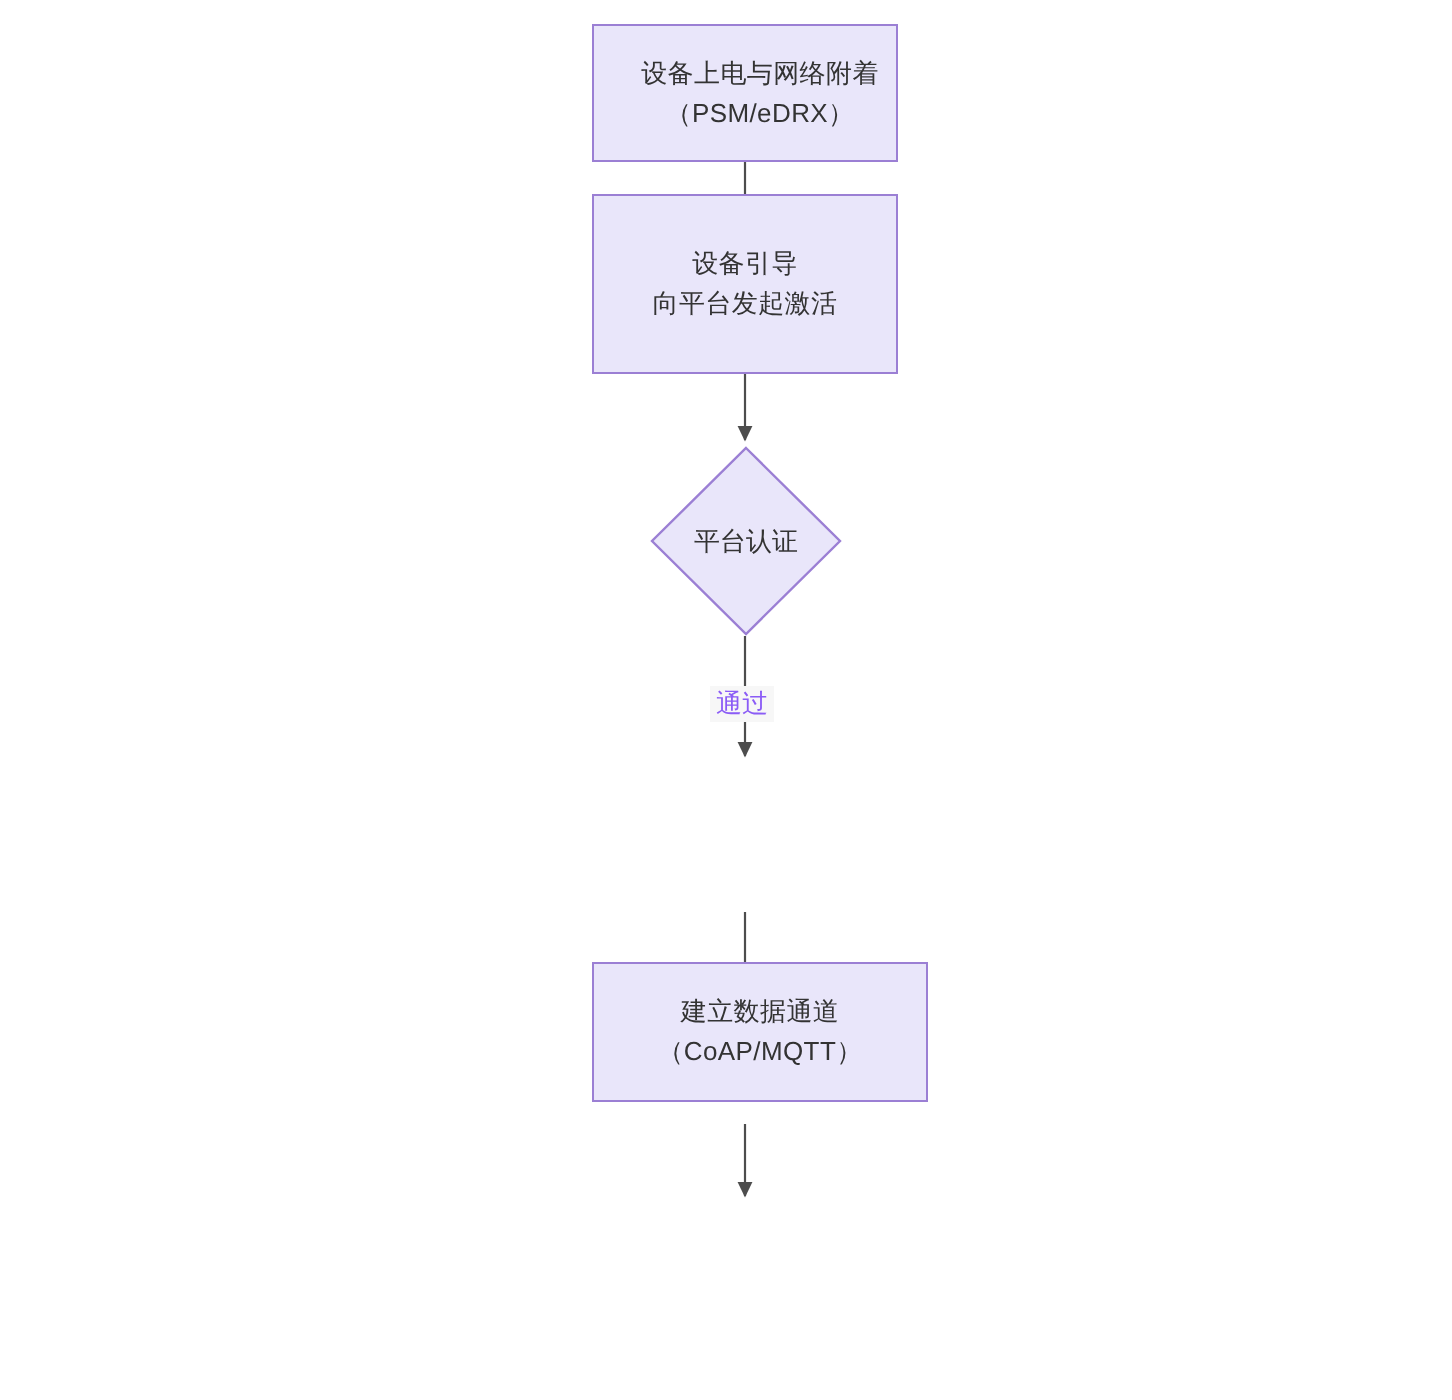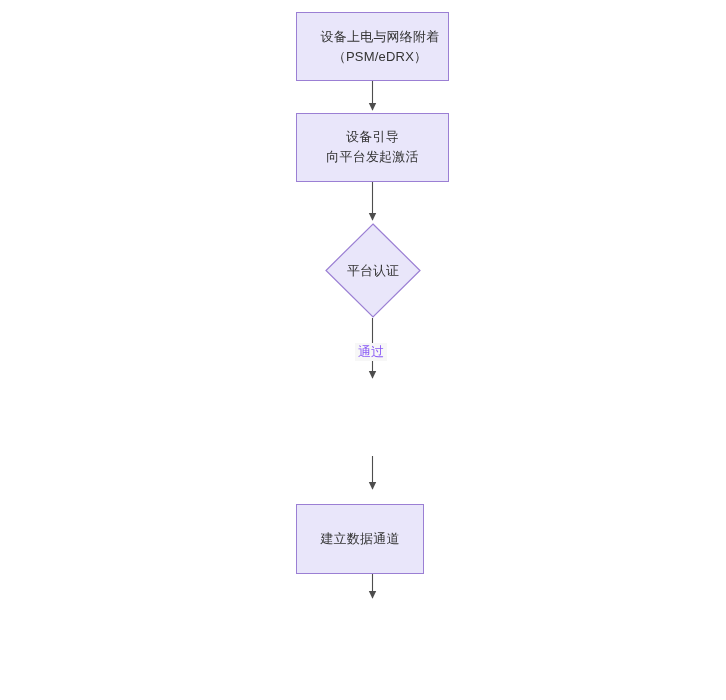--- a/index.html
+++ b/index.html
@@ -114,33 +114,34 @@
     <g>
       <line x1="372.5" y1="562" x2="372.5" y2="598" stroke="#4d4d4d" stroke-width="1.1" marker-end="url(#arrowhead)"></line>
     </g>
   </svg>
 
   <div class="node process" style="left:296px; top:12px; width:153px; height:69px;padding-left:15px;">
     <span class="line1">设备上电与网络附着</span>
     <span class="line2">（PSM/eDRX）</span>
   </div>
 
-  <div class="node process" style="left:296px; top:113px; width:153px; height:69px;font-family:Liberation Mono, monospace;">
+  <div class="node process" style="left:296px; top:97px; width:153px; height:90px;">
     <span class="line1">设备引导</span>
     <span class="line2">向平台发起激活</span>
   </div>
 
   <div class="node-diamond" style="left:325px; top:223px;">
     <svg class="dshape" width="96" height="95" viewBox="0 0 96 95">
       <polygon points="48,1 95,47.5 48,94 1,47.5" fill="#e9e6fa" stroke="#9b7fd4" stroke-width="1.2"></polygon>
     </svg>
     <div class="dlabel">平台认证</div>
   </div>
 
   <div class="edge-label" style="left:355px; top:343px;">通过</div>
 
 
-  <div class="node process" style="left:296px; top:504px; width:128px; height:70px;text-align:center;">
+  <div class="node process" style="left:296px; top:481px; width:168px; height:70px;text-align:center;">
     <span class="line1">建立数据通道</span>
+    <span class="line2">（CoAP/MQTT）</span>
   </div>
 
 
 </div>
 
 </body></html>

